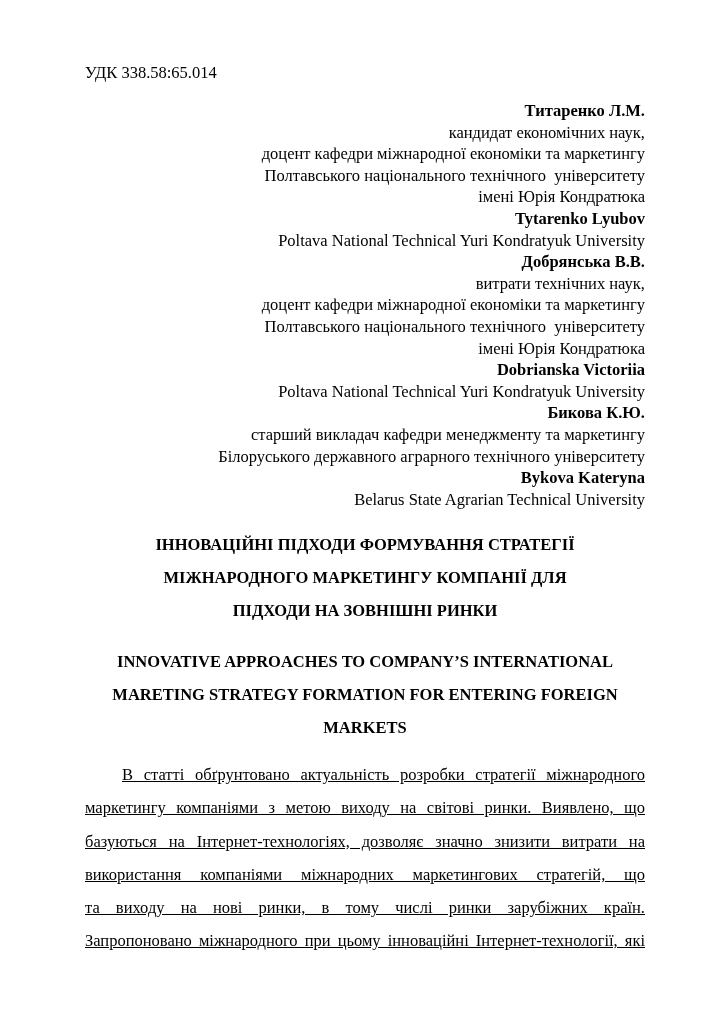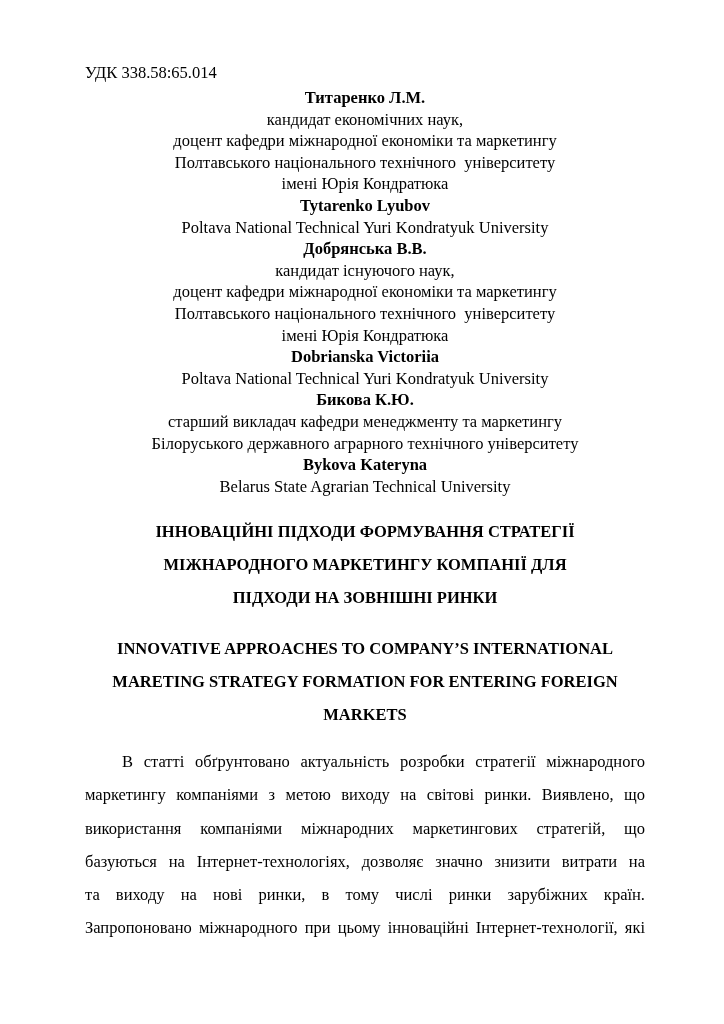--- a/index.html
+++ b/index.html
@@ -15,22 +15,22 @@
     color: #000000;
     font-family: "Liberation Serif", "DejaVu Serif", serif;
     font-size: 16.5px;
     padding: 63px 79px 24px 85px;
     overflow: hidden;
   }
   .udc {
     line-height: 20px;
   }
   .author-block {
-    margin-top: 4px;
-    text-align: center;
+    margin-top: 17px;
+    text-align: right;
     line-height: 21.6px;
   }
   .line {
     white-space: pre-wrap;
   }
   .bold {
     font-weight: bold;
   }
   .title {
     margin-top: 18px;
@@ -41,41 +41,42 @@
   .title-en {
   }
   .abstract {
     margin-top: 14px;
     line-height: 33.2px;
   }
   .abstract .line {
     white-space: normal;
     text-align: justify;
     text-align-last: justify;
+    text-decoration: underline;
   }
   .abstract .line:first-child {
     text-indent: 37px;
   }
 </style>
 </head>
 <body>
 
 <div class="page">
   <div class="udc">УДК 338.58:65.014</div>
 
   <div class="author-block">
       <div class="line bold">Титаренко Л.М.</div>
       <div class="line">кандидат економічних наук,</div>
       <div class="line">доцент кафедри міжнародної економіки та маркетингу</div>
       <div class="line">Полтавського національного технічного  університету</div>
       <div class="line">імені Юрія Кондратюка</div>
       <div class="line bold">Tytarenko Lyubov</div>
       <div class="line">Poltava National Technical Yuri Kondratyuk University</div>
       <div class="line bold">Добрянська В.В.</div>
-      <div class="line">кандидат існуючого наук,</div>
+      <div class="line">витрати технічних наук,</div>
       <div class="line">доцент кафедри міжнародної економіки та маркетингу</div>
       <div class="line">Полтавського національного технічного  університету</div>
       <div class="line">імені Юрія Кондратюка</div>
       <div class="line bold">Dobrianska Victoriia</div>
       <div class="line">Poltava National Technical Yuri Kondratyuk University</div>
       <div class="line bold">Бикова К.Ю.</div>
       <div class="line">старший викладач кафедри менеджменту та маркетингу</div>
       <div class="line">Білоруського державного аграрного технічного університету</div>
       <div class="line bold">Bykova Kateryna</div>
       <div class="line">Belarus State Agrarian Technical University</div>
@@ -89,18 +90,18 @@
 
   <div class="title title-en">
       <div class="line">INNOVATIVE APPROACHES TO COMPANY’S INTERNATIONAL</div>
       <div class="line">MARETING STRATEGY FORMATION FOR ENTERING FOREIGN</div>
       <div class="line">MARKETS</div>
     </div>
 
   <div class="abstract">
       <div class="line">В статті обґрунтовано актуальність розробки стратегії міжнародного</div>
       <div class="line">маркетингу компаніями з метою виходу на світові ринки. Виявлено, що</div>
+      <div class="line">базуються на Інтернет-технологіях, дозволяє значно знизити витрати на</div>
       <div class="line">використання компаніями міжнародних маркетингових стратегій, що</div>
-      <div class="line">базуються на Інтернет-технологіях, дозволяє значно знизити витрати на</div>
       <div class="line">та виходу на нові ринки, в тому числі ринки зарубіжних країн.</div>
       <div class="line">Запропоновано міжнародного при цьому інноваційні Інтернет-технології, які</div>
     </div>
 </div>
 
 </body></html>

